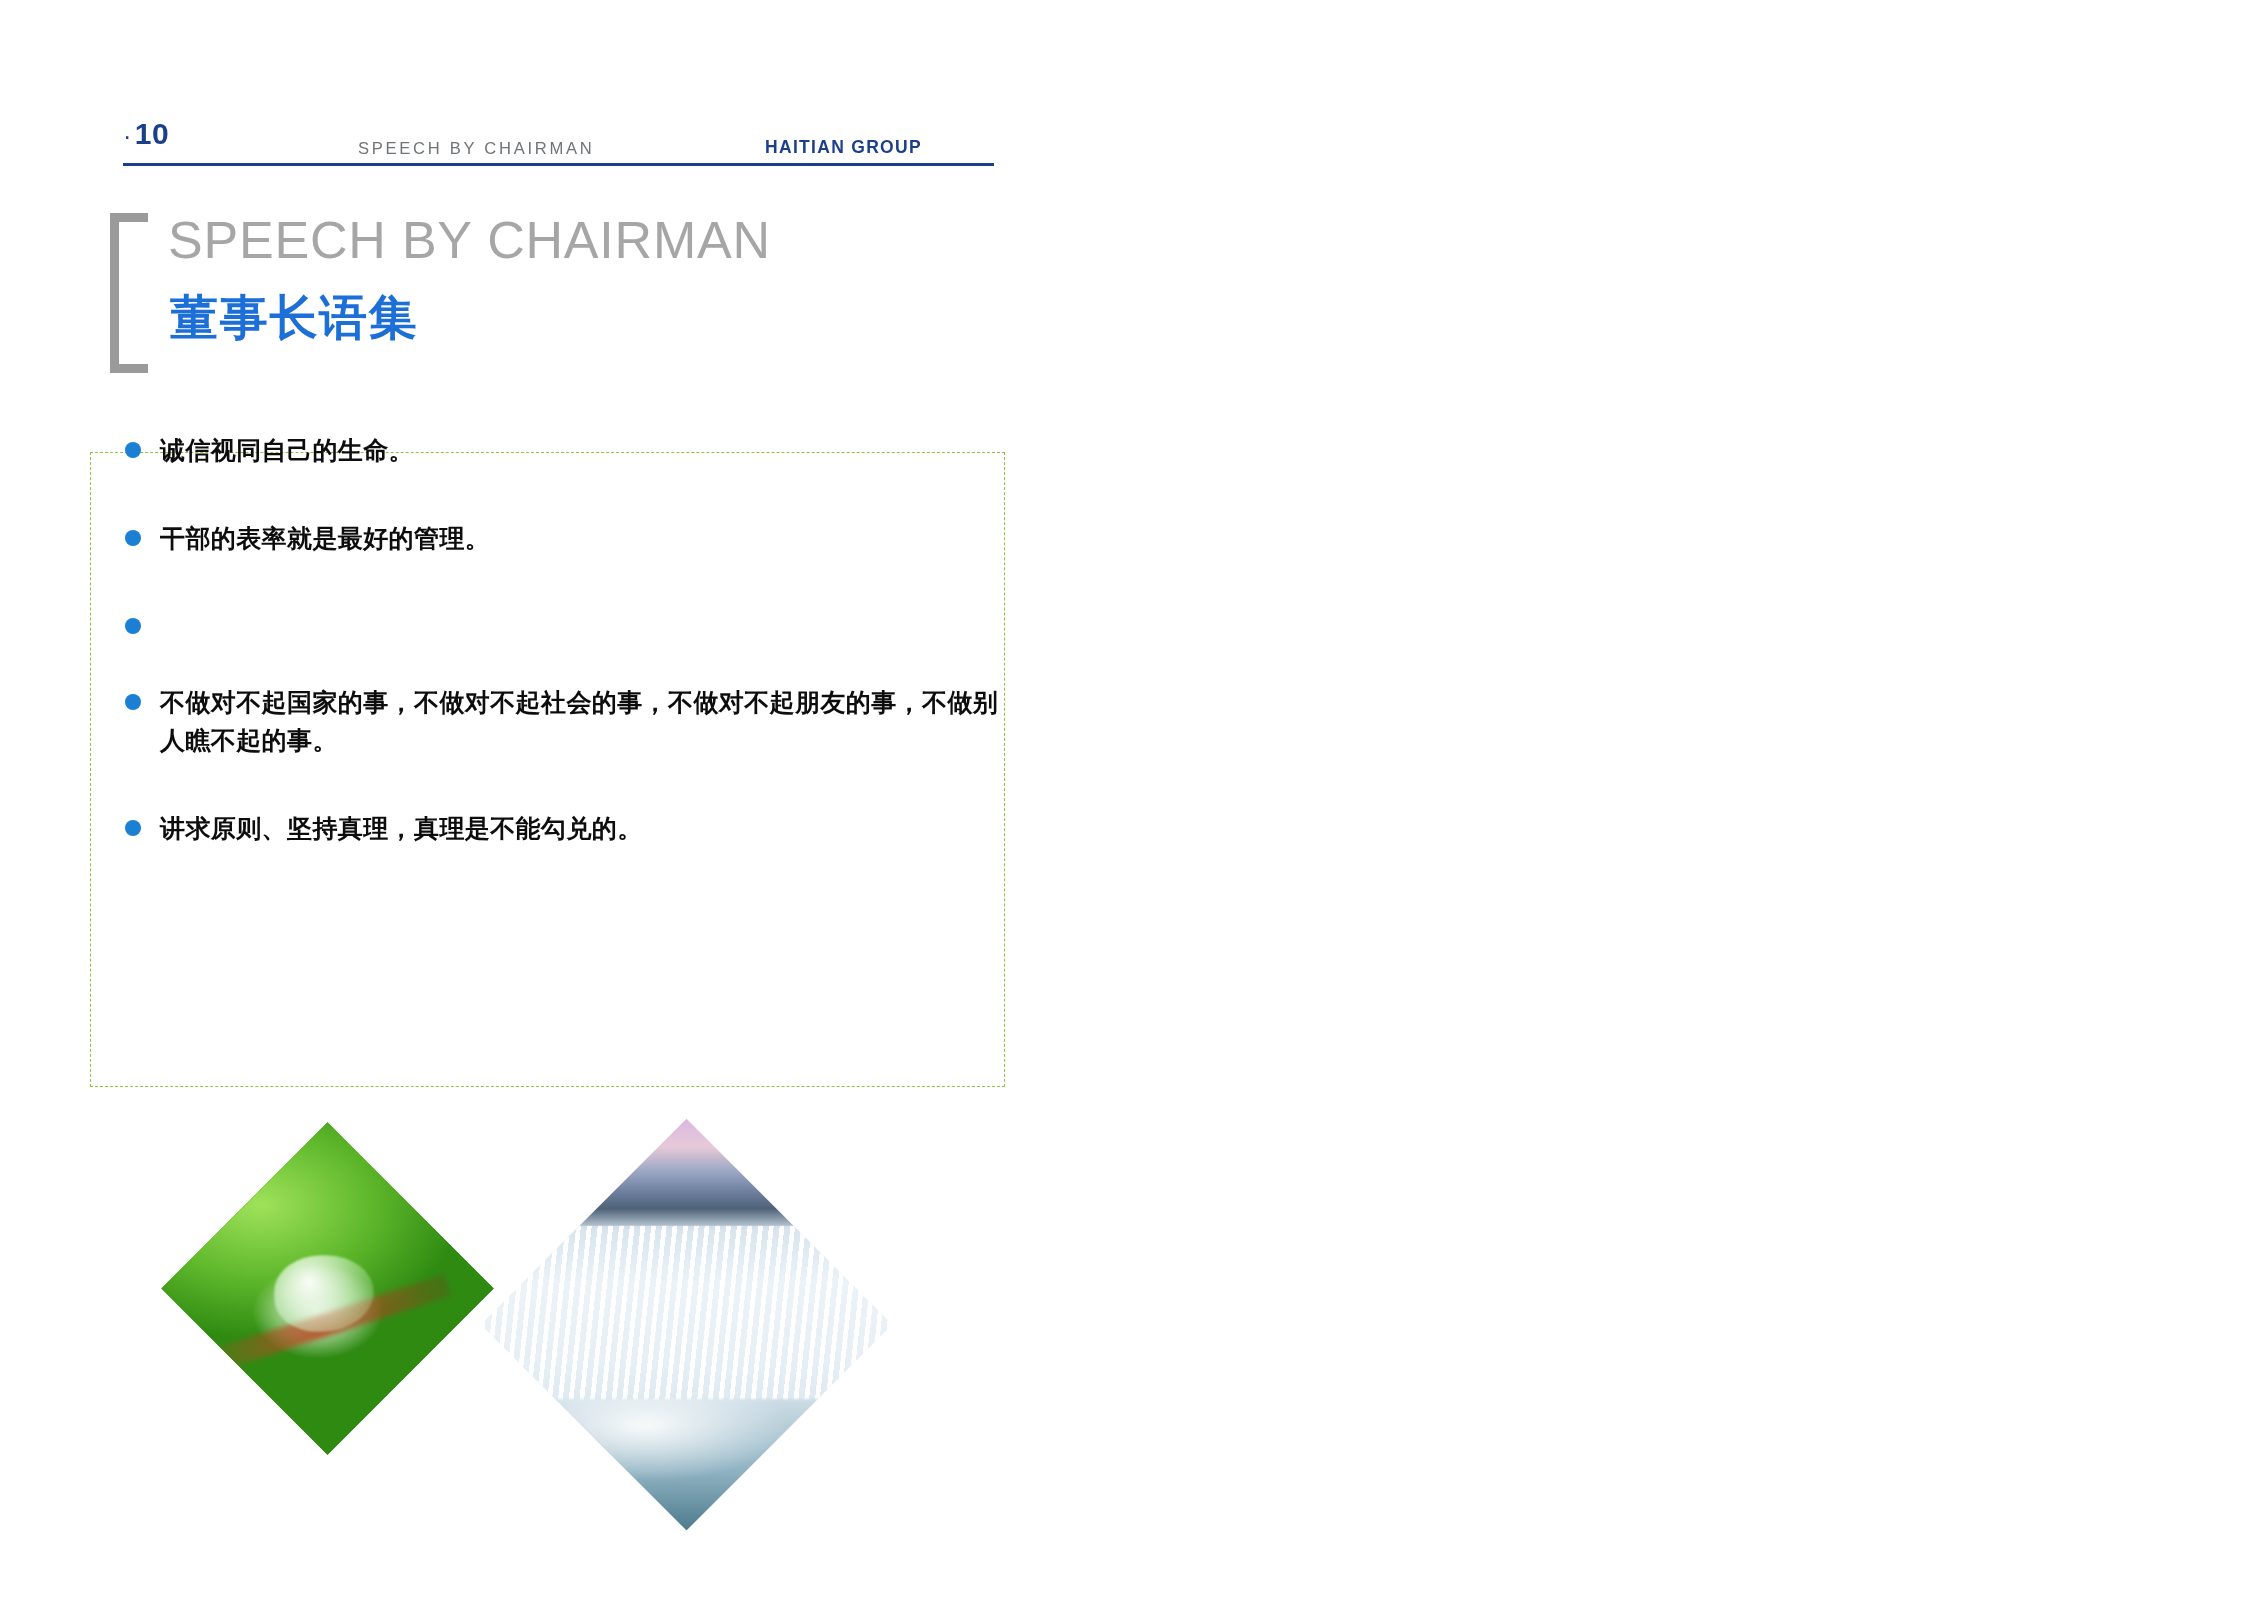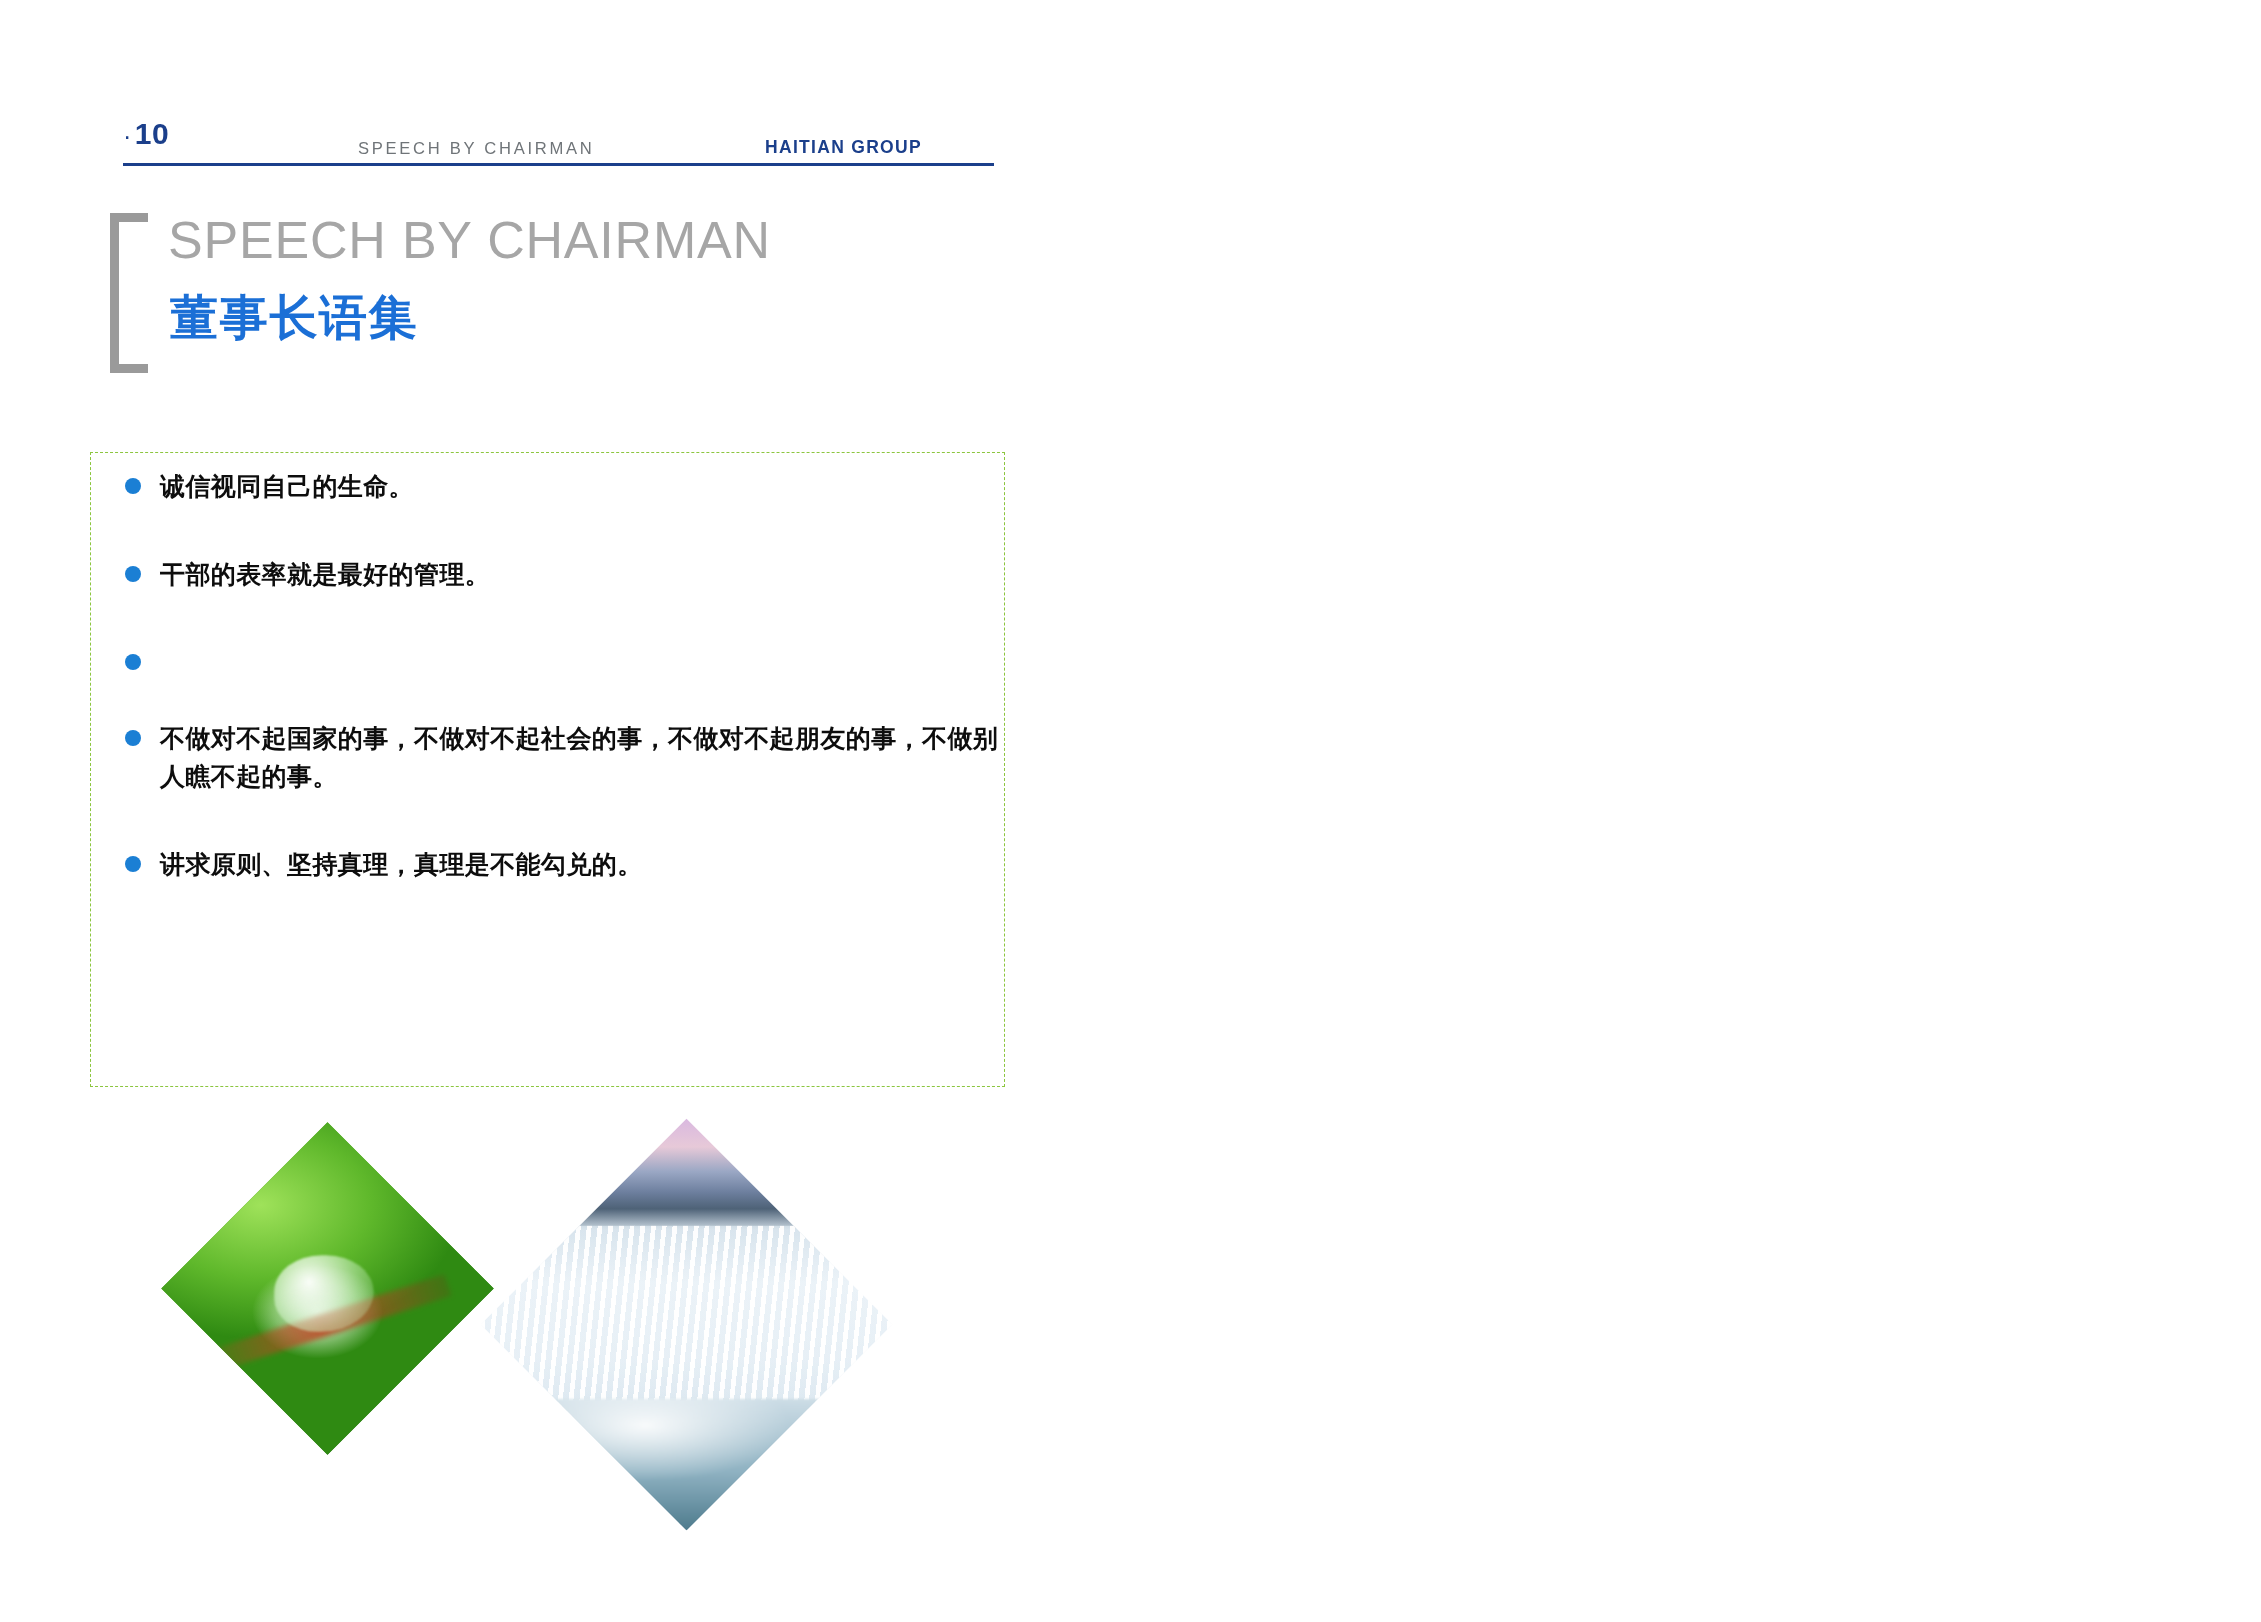--- a/index.html
+++ b/index.html
@@ -143,21 +143,21 @@
     margin-right: 19px;
   }
   .bullet-text {
     font-size: 25px;
     line-height: 1.52;
     font-weight: bold;
     color: #0d0d0d;
     letter-spacing: 0.4px;
     font-family: "DejaVu Sans", "Liberation Sans", sans-serif;
   }
-  #bullets-left .bullet-item { margin-bottom: 50px; margin-top: 36px; }
+  #bullets-left .bullet-item { margin-bottom: 50px; }
   #bullets-left .bullet-item:last-child { margin-bottom: 0; }
 
   
   .diamond {
     position: absolute;
     transform: rotate(45deg);
     overflow: hidden;
   }
   .diamond .inner {
     width: 100%;

